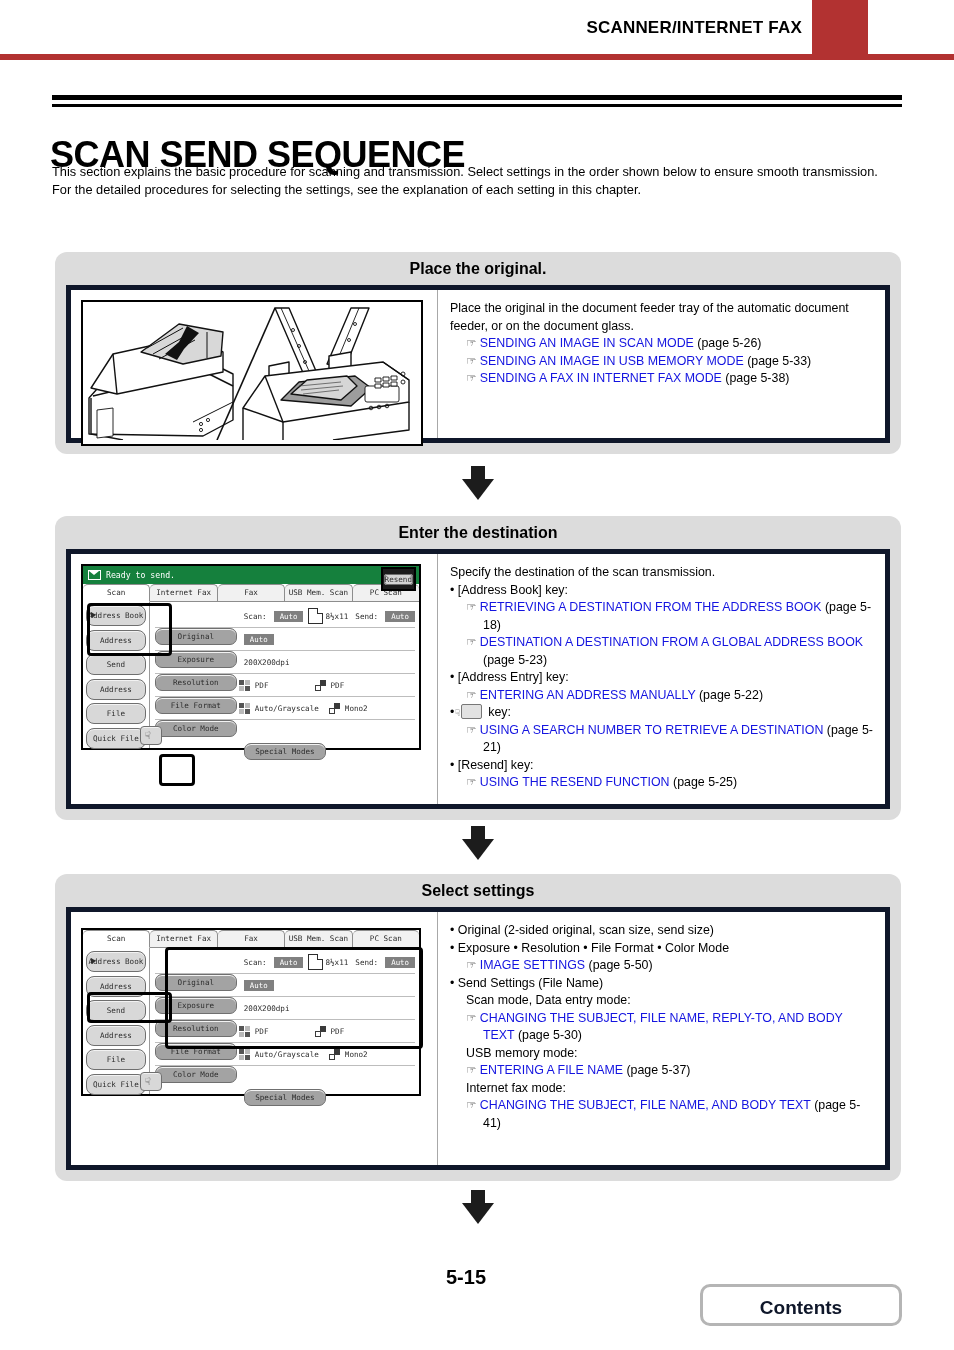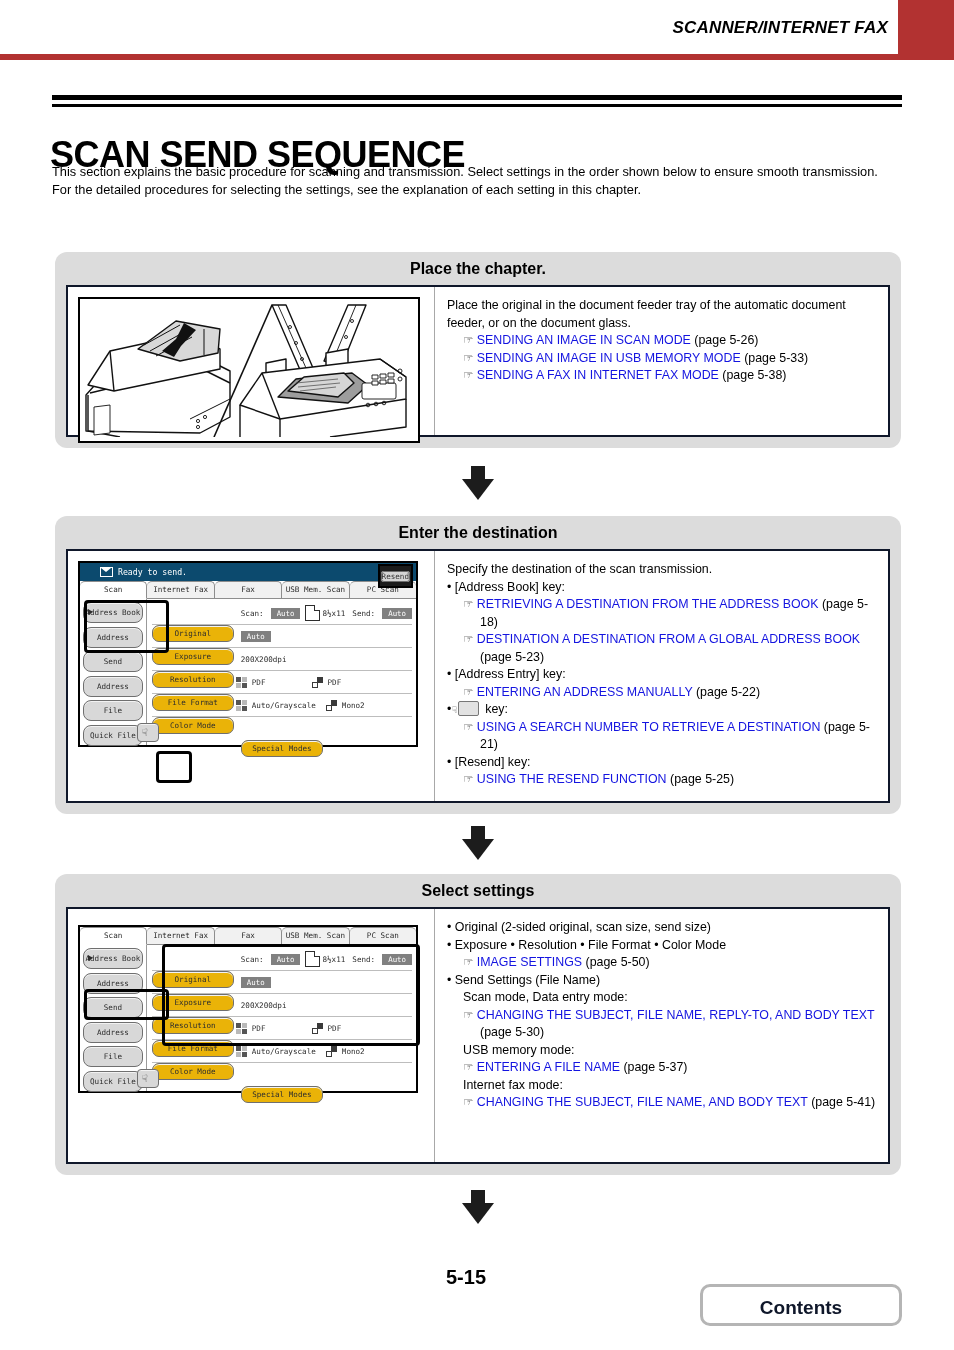--- a/index.html
+++ b/index.html
@@ -13,23 +13,22 @@
     position: relative;
     font-family: "Liberation Sans", sans-serif;
     color: #000000;
     overflow: hidden;
   }
 
   
   .header {
     position: absolute;
     top: 0; left: 0;
-    width: 954px;
+    width: 868px;
     height: 60px;
-    font-style: italic;
   }
   .header-redblock {
     position: absolute;
     top: 0; right: 0;
     width: 56px;
     height: 54px;
     background: #b23231;
   }
   .header-rule {
     position: absolute;
@@ -91,21 +90,21 @@
     height: 33px;
     line-height: 33px;
     text-align: center;
     font-size: 16px;
     font-weight: bold;
   }
   .panel-body {
     background: #ffffff;
     margin: 0 11px 11px 11px;
     display: flex;
-    border: 2px solid #0f172a;
+    border: 5px solid #0f172a;
   }
   .panel-left {
     box-sizing: border-box;
     padding: 10px 8px 10px 10px;
     flex: 0 0 auto;
   }
   .panel-right {
     box-sizing: border-box;
     border-left: 1px solid #a8a8a8;
     padding: 10px 12px 10px 12px;
@@ -159,25 +158,25 @@
   .ui {
     width: 340px;
     background: #ffffff;
     border: 2px solid #000;
     box-sizing: border-box;
     font-family: "DejaVu Sans Mono", monospace;
     position: relative;
   }
   .ui-statusbar {
     height: 18px;
-    background: #0c4a6e;
+    background: #15803d;
     color: #ffffff;
     font-size: 8.2px;
     line-height: 18px;
-    padding-left: 20px;
+    padding-left: 5px;
     display: flex;
     align-items: center;
     position: relative;
   }
   .mail-ico {
     display: inline-block;
     width: 11px; height: 8px;
     border: 1px solid #ffffff;
     margin-right: 5px;
     position: relative;
@@ -276,21 +275,21 @@
     display: flex;
     align-items: center;
     height: 22px;
     border-bottom: 1px solid #bdbdbd;
   }
   .row.nob { border-bottom: none; justify-content: center; }
   .row-key {
     width: 80px;
     height: 15px;
     line-height: 15px;
-    background: #eab308;
+    background: #a3a3a3;
     border: 1px solid #6f6f6f;
     border-radius: 7px;
     font-size: 7.6px;
     text-align: center;
     color: #2d2d2d;
     flex: 0 0 auto;
     box-shadow: inset 0 1px 0 #f2f2f2;
     margin-top: 40px;
   }
   .row-lbl {
@@ -427,21 +426,21 @@
 
 <div class="title-rule-top"></div>
 <div class="title-rule-bot"></div>
 <h1 class="page-title">SCAN SEND SEQUENCE</h1>
 <div class="intro">
   <div>This section explains the basic procedure for scanning and transmission. Select settings in the order shown below to ensure smooth transmission.</div>
   <div>For the detailed procedures for selecting the settings, see the explanation of each setting in this chapter.</div>
 </div>
 
 <div class="panel" style="top:252px;">
-  <div class="panel-head">Place the chapter.</div>
+  <div class="panel-head">Place the original.</div>
   <div class="panel-body" style="height:148px;">
     <div class="panel-left" style="width:366px;">
       <div class="machine-box">
         <svg width="334" height="138" viewBox="0 0 334 138" xmlns="http://www.w3.org/2000/svg">
           <g fill="none" stroke="#111" stroke-width="1.4" stroke-linejoin="round">
 
             <path d="M6 132 L6 96 L22 78 L118 56 L150 72 L150 118 L120 134 Z" fill="#fff"></path>
             <path d="M10 94 L118 68 L150 84" fill="#fff"></path>
 
             <path d="M8 86 L30 52 L112 34 L140 50 L140 70 L34 92 Z" fill="#fff"></path>

